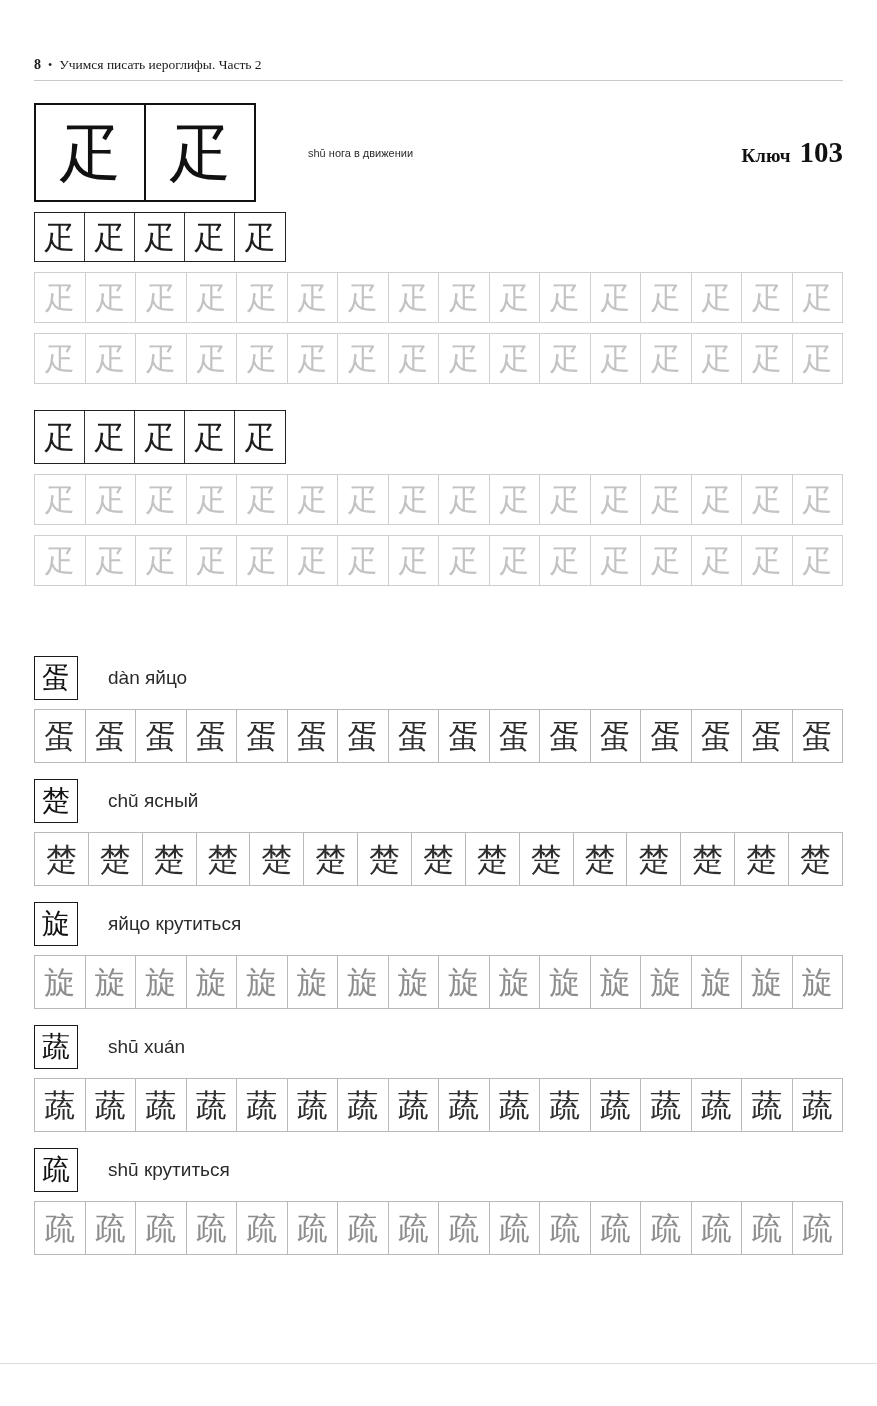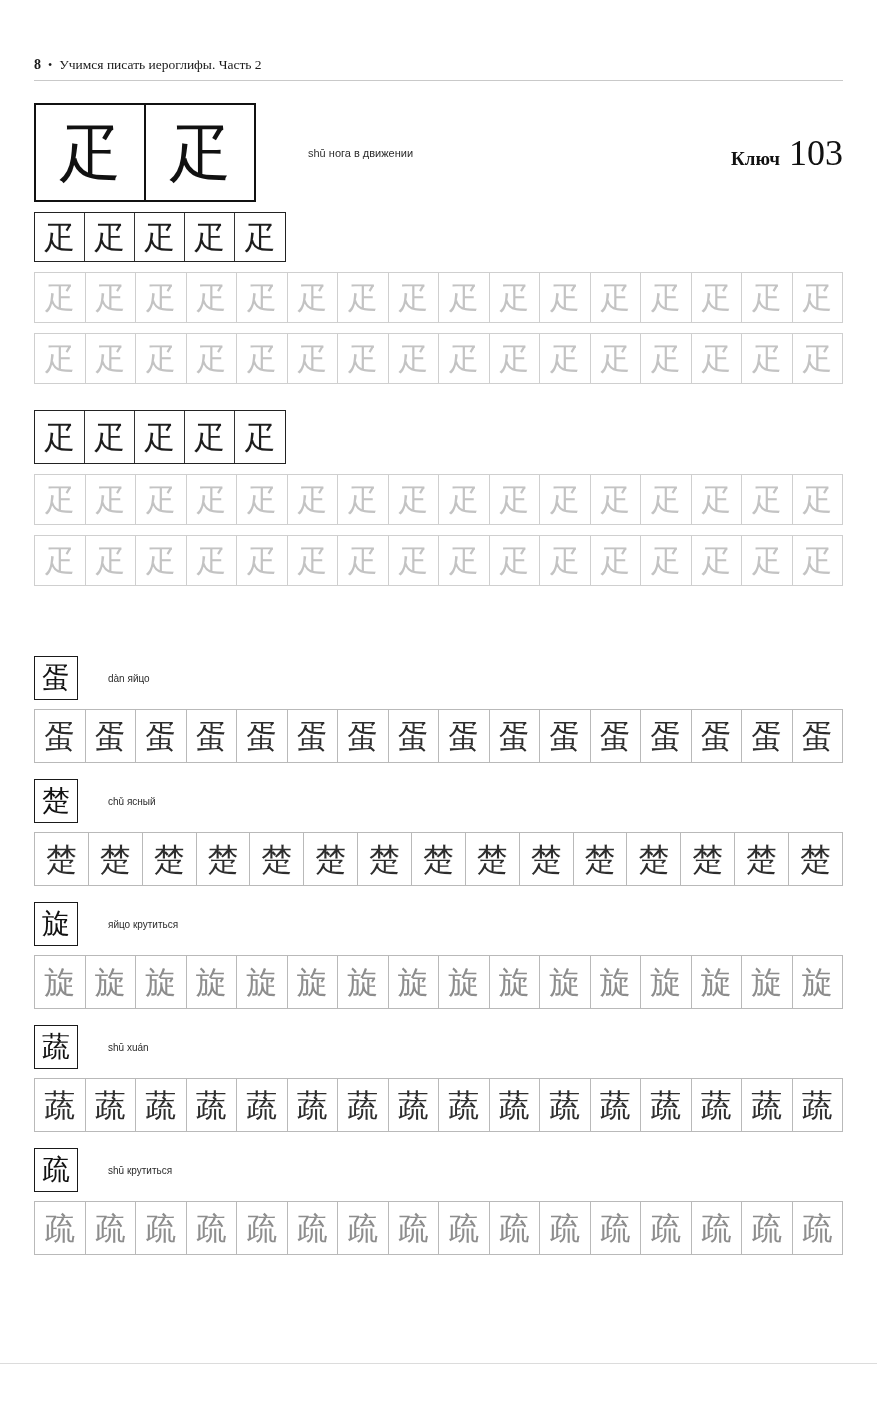--- a/index.html
+++ b/index.html
@@ -83,22 +83,22 @@
     margin-left: auto;
     font-size: 19px;
     font-weight: bold;
     color: #111;
     display: flex;
     align-items: baseline;
     gap: 9px;
     font-family: "Liberation Serif", serif;
   }
   .key-label .num {
-    font-size: 36px;
-    font-weight: normal;
+    font-size: 29px;
+    font-weight: bold;
   }
 
   
   .row {
     display: flex;
     margin-top: 10px;
   }
   .cell {
     box-sizing: border-box;
     display: flex;
@@ -160,21 +160,21 @@
     display: flex;
     align-items: center;
     justify-content: center;
     font-family: "DejaVu Sans", sans-serif;
     font-size: 28px;
     color: #111;
     line-height: 1;
   }
   .char-reading {
     margin-left: 30px;
-    font-size: 10px;
+    font-size: 19px;
     color: #2b2b2b;
   }
   .char-row {
     display: flex;
     width: 100%;
     border: 1px solid #b9b9b9;
     box-sizing: border-box;
     margin-top: 9px;
   }
   .char-row .cell {

